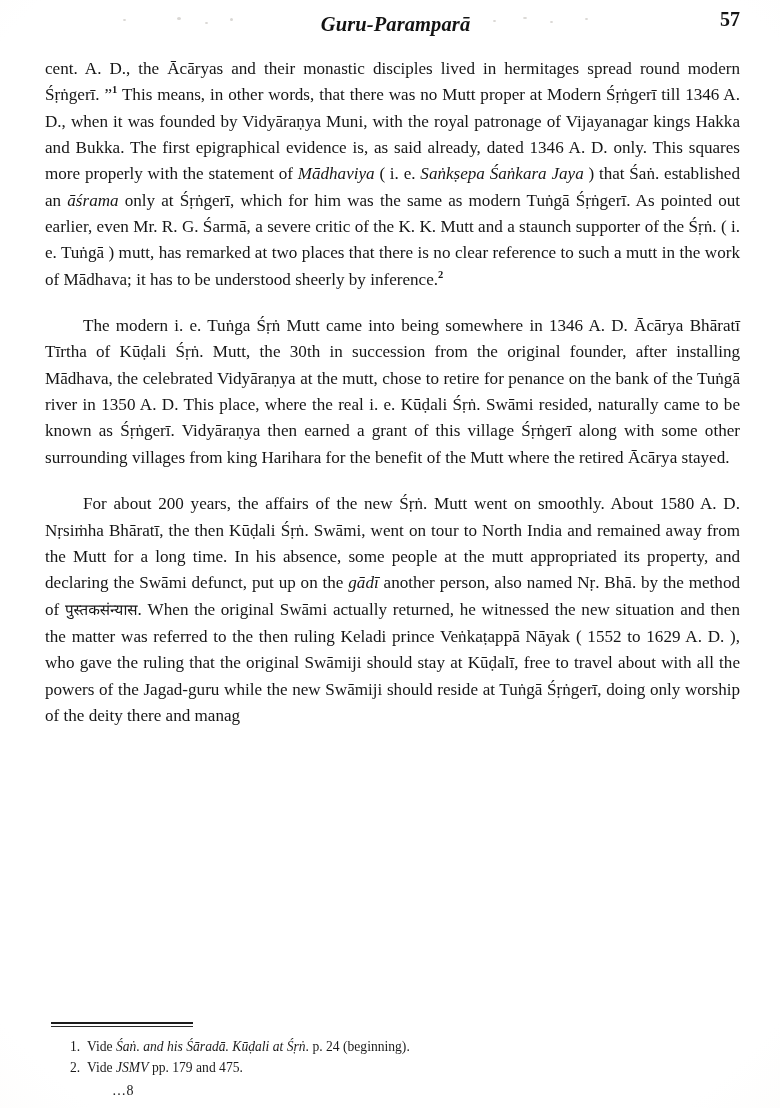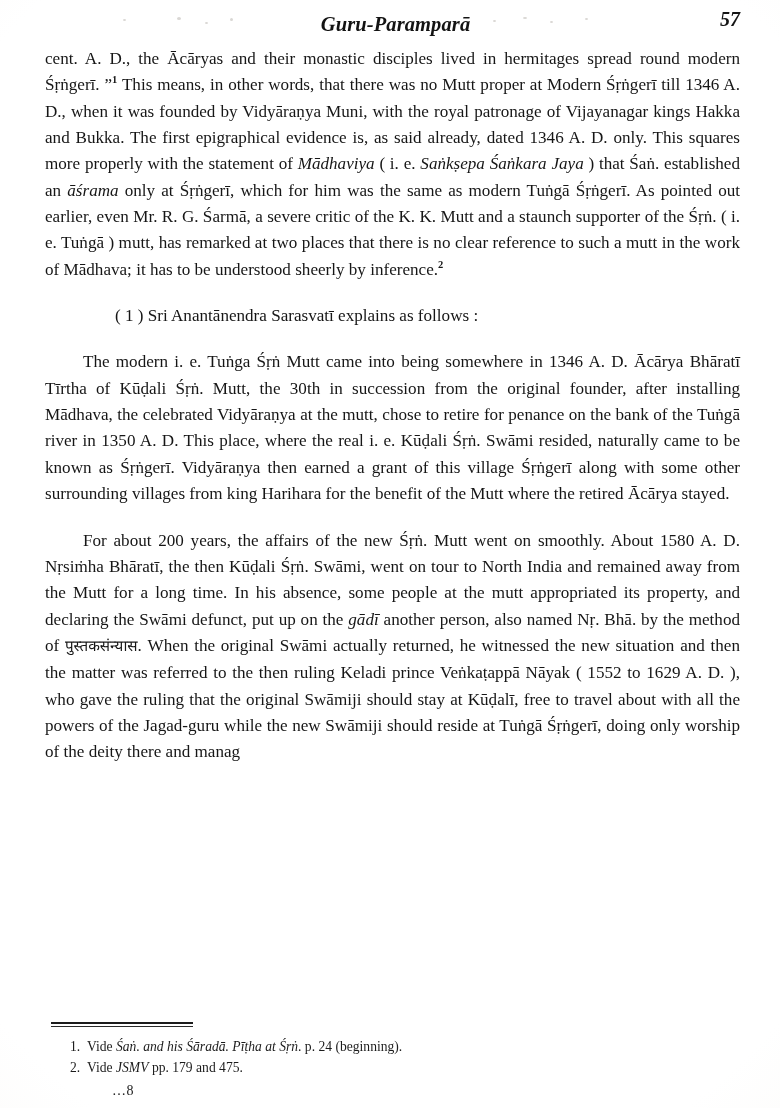--- a/index.html
+++ b/index.html
@@ -49,41 +49,40 @@
     font-weight: bold;
     font-size: 20.5px;
     letter-spacing: 0.1px;
     color: #131313;
     text-indent: 6px;
   }
   .runhead-folio {
     position: absolute;
     right: 0px;
     top: 0px;
-    font-style: italic;
     font-weight: bold;
     font-size: 20px;
     color: #141414;
   }
   .speck {
     position: absolute;
     background: #b9b6b1;
     border-radius: 50%;
     opacity: .55;
   }
 
   
   .body-block {
     position: absolute;
     left: 0;
     top: 46px;
     width: 695px;
   }
   p.para {
-    margin: 0 0 0 0;
+    margin: 10px 0 0 0;
     font-size: 17.1px;
     line-height: 26.35px;
     text-align: justify;
     text-justify: inter-word;
     color: #161616;
     -webkit-font-smoothing: none;
   }
   p.para + p.para {
     margin-top: 20px;
   }
@@ -160,31 +159,30 @@
       <span class="speck" style="left:160px;top:14px;width:3px;height:2px;"></span>
       <span class="speck" style="left:185px;top:10px;width:3px;height:3px;"></span>
       <span class="speck" style="left:448px;top:12px;width:3px;height:2px;"></span>
       <span class="speck" style="left:478px;top:9px;width:4px;height:2px;"></span>
       <span class="speck" style="left:505px;top:13px;width:3px;height:2px;"></span>
       <span class="speck" style="left:540px;top:10px;width:3px;height:2px;"></span>
     </div>
 
     <div class="body-block" id="body-block">
         <p class="para"><span>cent. A. D., the Ācāryas and their monastic disciples lived in hermitages spread round modern Śṛṅgerī. ”</span><sup>1</sup><span> This means, in other words, that there was no Mutt proper at Modern Śṛṅgerī till 1346 A. D., when it was founded by Vidyāraṇya Muni, with the royal patronage of Vijayanagar kings Hakka and Bukka.   The first epigraphical evidence is, as said already, dated 1346 A. D. only.   This squares more properly with the statement of </span><i>Mādhaviya</i><span> ( i. e. </span><i>Saṅkṣepa Śaṅkara Jaya</i><span> ) that Śaṅ. established an </span><i>āśrama</i><span> only at Śṛṅgerī, which for him was the same as modern Tuṅgā Śṛṅgerī.   As pointed out earlier, even Mr. R. G. Śarmā, a severe critic of the K. K. Mutt and a staunch supporter of the Śṛṅ. ( i. e. Tuṅgā ) mutt, has remarked at two places that there is no clear reference to such a mutt in the work of Mādhava; it has to be understood sheerly by inference.</span><sup>2</sup></p>
-        <p class="para list-item"><span>( 1 )   Sri Anantānendra Sarasvatī explains as follows :</span></p>
         <p class="para indent"><span>The modern i. e. Tuṅga Śṛṅ  Mutt came into being somewhere in 1346 A. D.   Ācārya Bhāratī Tīrtha of Kūḍali Śṛṅ. Mutt, the 30th in succession from the original founder, after installing Mādhava, the celebrated Vidyāraṇya at the mutt, chose to retire for penance on the bank of the Tuṅgā river in 1350 A. D.   This place, where the real i. e. Kūḍali Śṛṅ. Swāmi resided, naturally came to be known as Śṛṅgerī. Vidyāraṇya then earned a grant of this village Śṛṅgerī along with some other surrounding villages from king Harihara for the benefit of the Mutt where the retired Ācārya stayed.</span></p>
         <p class="para indent"><span>For about 200 years, the affairs of the new Śṛṅ. Mutt went on smoothly.   About 1580 A. D. Nṛsiṁha Bhāratī, the then Kūḍali Śṛṅ. Swāmi, went on tour to North India and remained away from the Mutt for a long time. In his absence, some people at the mutt appropriated its property, and declaring the Swāmi defunct, put up on the </span><i>gādī</i><span> another person, also named Nṛ. Bhā. by the method of </span><span class="deva">पुस्तकसंन्यास</span><span>. When the original Swāmi actually returned, he witnessed the new situation and then the matter was referred to the then ruling Keladi prince Veṅkaṭappā Nāyak ( 1552 to 1629 A. D. ), who gave the ruling that the original Swāmiji should stay at Kūḍalī, free to travel about with all the powers of the Jagad-guru while the new Swāmiji should reside at Tuṅgā Śṛṅgerī, doing only worship of the deity there and manag</span></p>
       </div>
 
     <div class="footnotes">
       <div class="fn-rule"></div>
       <ul class="fn-list" id="fn-list">
           <li class="fn-item">
             <span class="fn-num">1.</span>
-            <span class="fn-text"><span>Vide </span><i>Śaṅ. and his Śāradā. Pīṭha at Śṛṅ</i><span>. p. 24 (beginning).</span></span>
+            <span class="fn-text"><span>Vide </span><i>Śaṅ. and his Śāradā. Kūḍali at Śṛṅ</i><span>. p. 24 (beginning).</span></span>
           </li>
           <li class="fn-item">
             <span class="fn-num">2.</span>
             <span class="fn-text"><span>Vide </span><i style="font-weight: normal;">JSMV</i><span> pp. 179 and 475.</span></span>
           </li>
         </ul>
       <div class="fn-sig">…8</div>
     </div>
 
   </div>

